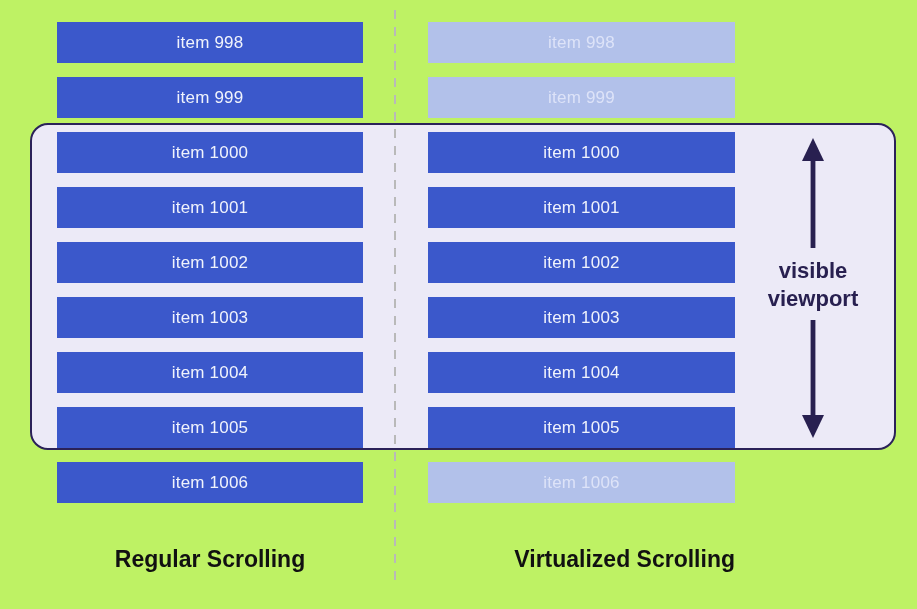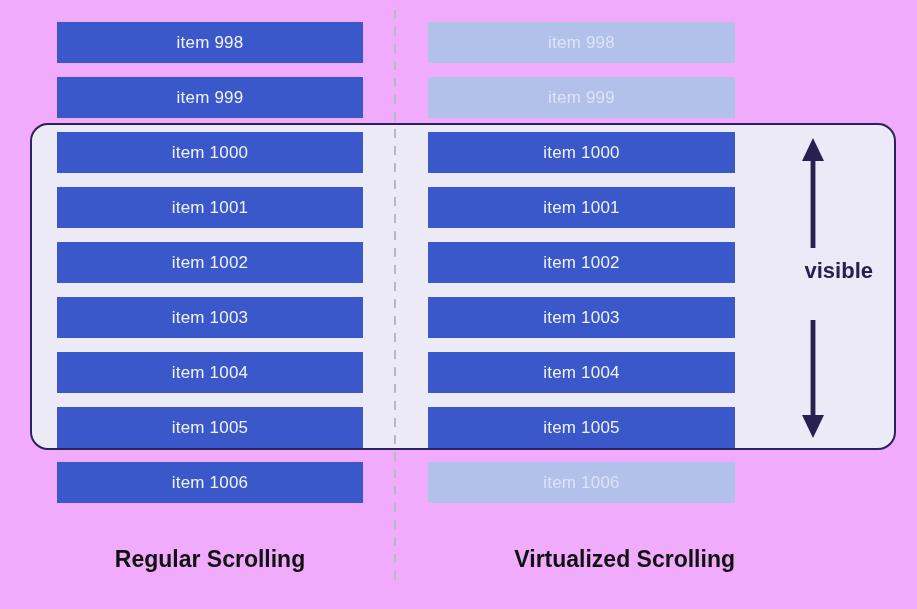--- a/index.html
+++ b/index.html
@@ -5,21 +5,21 @@
   html, body {
     margin: 0;
     padding: 0;
     background: #ffffff;
     font-family: "Liberation Sans", sans-serif;
   }
   .canvas {
     position: relative;
     width: 917px;
     height: 609px;
-    background: #f0abfc;
+    background: #bef264;
     overflow: hidden;
   }
   
   .divider {
     position: absolute;
     left: 394px;
     top: 10px;
     width: 2px;
     height: 578px;
     background: repeating-linear-gradient(
@@ -72,21 +72,21 @@
     z-index: 4;
   }
   .arrow-up   { top: 138px; height: 110px; }
   .arrow-down { top: 320px; height: 118px; }
   .viewport-label {
     position: absolute;
     left: 753px;
     top: 257px;
     width: 120px;
     z-index: 4;
-    text-align: right;
+    text-align: center;
     font-size: 22px;
     font-weight: bold;
     line-height: 28px;
     color: #282050;
   }
   .col-label {
     position: absolute;
     top: 546px;
     z-index: 3;
     text-align: center;
@@ -130,20 +130,21 @@
     <div class="bar faded">item 1006</div>
   </div>
 
   <svg class="arrow-svg arrow-up" viewBox="0 0 40 110" xmlns="http://www.w3.org/2000/svg">
     <polygon points="20,0 31,23 9,23" fill="#282050"></polygon>
     <rect x="17.6" y="20" width="4.8" height="90" fill="#282050"></rect>
   </svg>
 
   <div class="viewport-label">
     <div>visible</div>
+    <div>viewport</div>
   </div>
 
   <svg class="arrow-svg arrow-down" viewBox="0 0 40 118" xmlns="http://www.w3.org/2000/svg">
     <rect x="17.6" y="0" width="4.8" height="97" fill="#282050"></rect>
     <polygon points="20,118 9,95 31,95" fill="#282050"></polygon>
   </svg>
 
   <div class="col-label label-left">Regular Scrolling</div>
   <div class="col-label label-right">Virtualized Scrolling</div>
 

